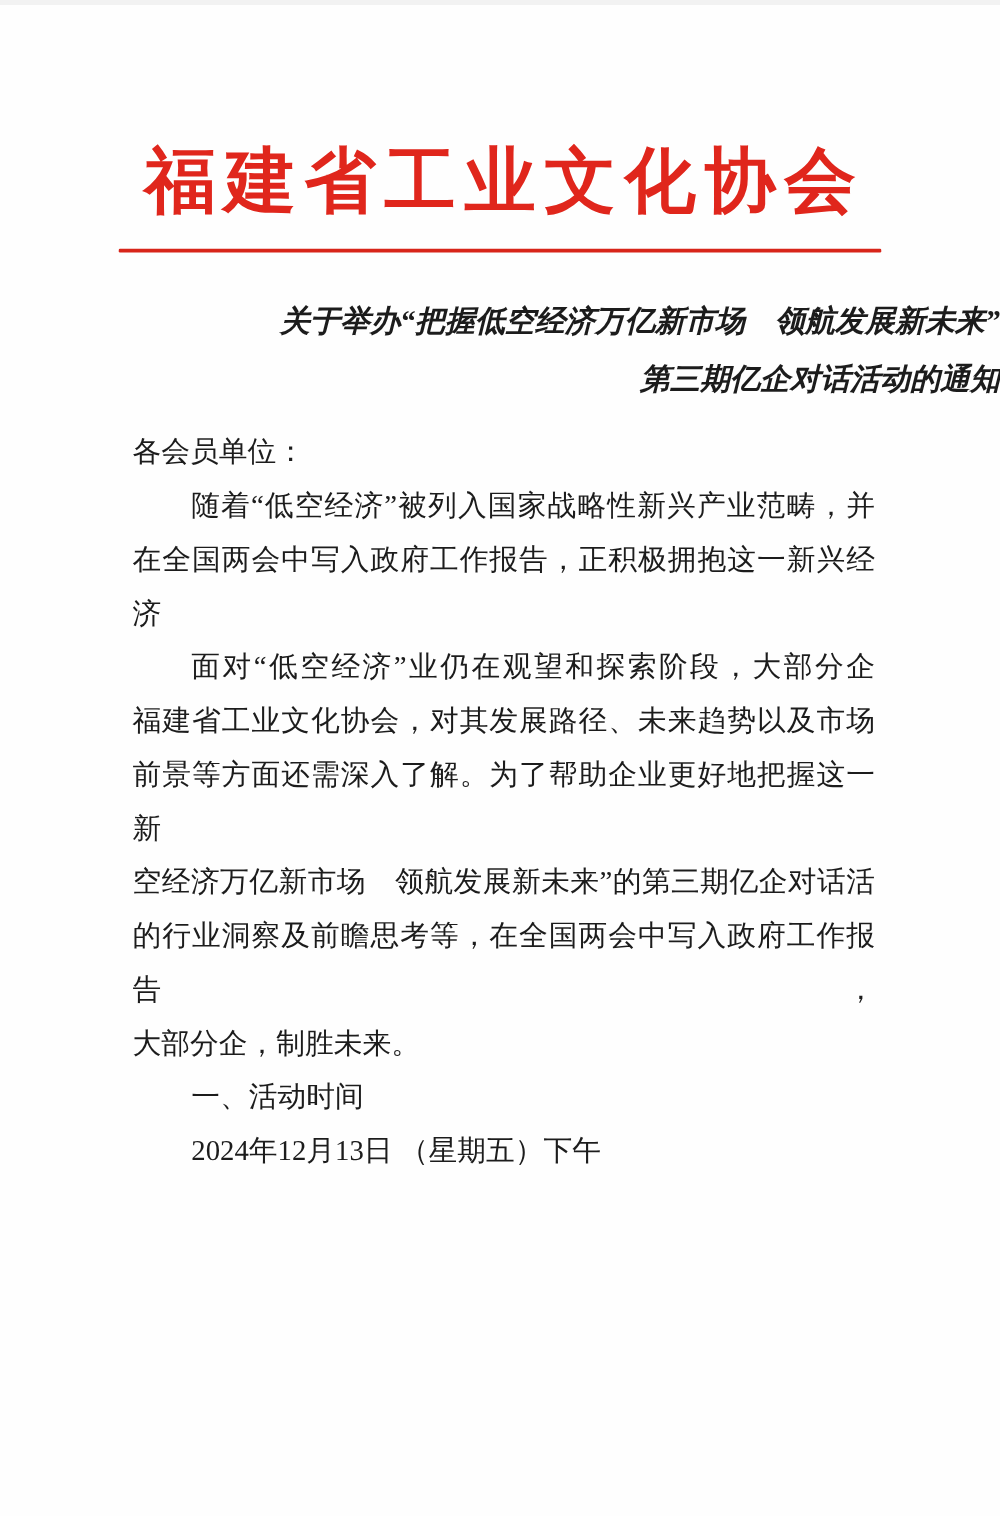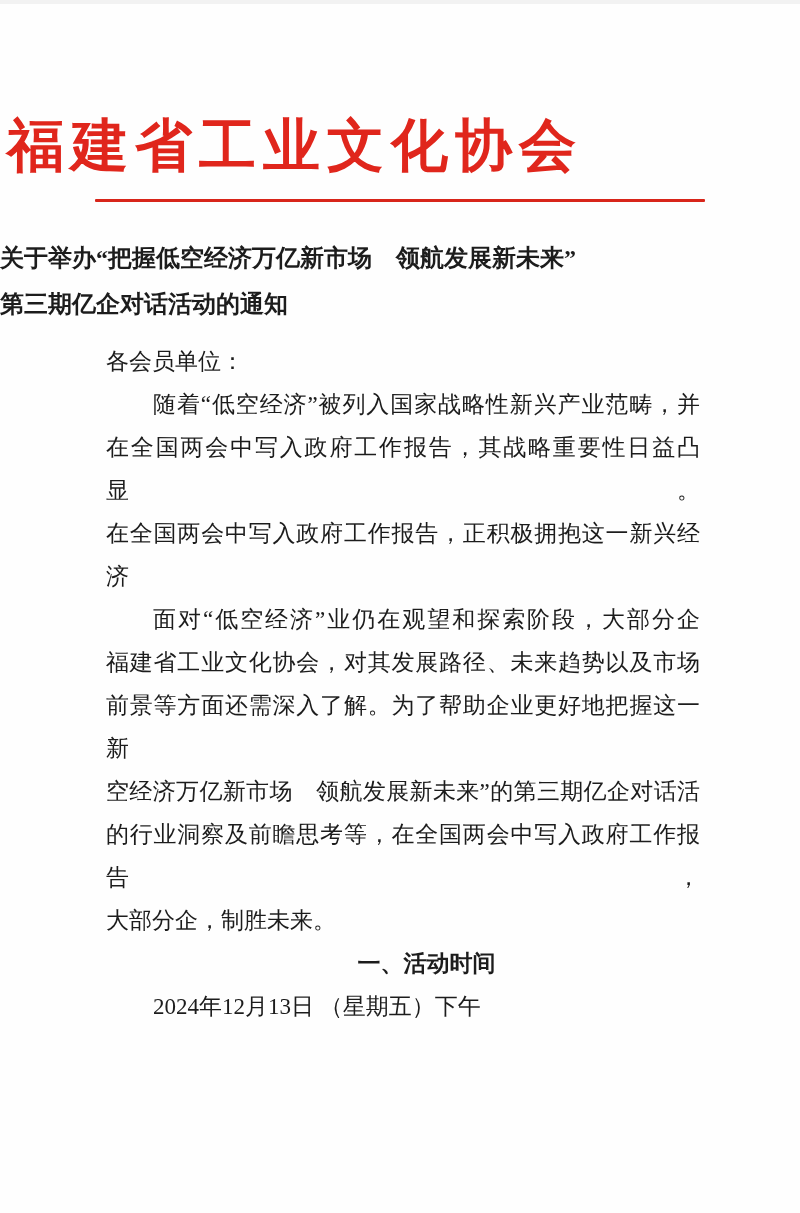--- a/index.html
+++ b/index.html
@@ -12,56 +12,57 @@
     overflow: hidden;
     font-family: "Liberation Serif", "DejaVu Serif", serif;
     color: #1c1c1c;
   }
   .top-edge {
     position: absolute; top: 0; left: 0; right: 0;
     height: 4px; background: #f2f2f2;
   }
   .org-header {
     padding-top: 104px;
-    text-align: left;
+    text-align: center;
     font-size: 57px;
     line-height: 84px;
     font-weight: bold;
     color: var(--header-red, #e0261c);
     letter-spacing: 7px;
     text-indent: 7px;
     white-space: nowrap;
   }
   .red-rule {
     width: 610px;
     height: 3px;
     margin: 11px auto 0 auto;
     background: var(--rule-red, #d8251a);
     border-radius: 1px;
   }
   .doc-title {
     margin-top: 33px;
-    text-align: left;
+    text-align: right;
     font-weight: bold;
     font-size: 24px;
     line-height: 46px;
+    font-style: italic;
   }
   .doc-title .t-line { white-space: pre-wrap; }
   .body-text {
     margin: 13px 0 0 106px;
     width: 594px;
     font-size: 23px;
     line-height: 43px;
   }
   .line {
     min-height: 43px;
     white-space: pre-wrap;
   }
   .line.indent { text-indent: 47px; }
-  .line.bold { font-weight: bold; text-align: center; }
+  .line.bold { font-weight: normal; }
   .line.fill {
     text-align: justify;
     text-align-last: justify;
     text-justify: inter-ideograph;
   }
 </style>
 </head>
 <body>
 
 <div class="page" style="--header-red: #e0261c; --rule-red: #d8251a;">
@@ -75,21 +76,20 @@
     <div class="t-line">关于举办“把握低空经济万亿新市场　领航发展新未来”</div>
     <div class="t-line">第三期亿企对话活动的通知</div>
   </div>
 
   <div class="body-text">
 
       <div class="line">各会员单位：</div>
 
       <div class="line indent fill">随着“低空经济”被列入国家战略性新兴产业范畴，并</div>
 
-      <div class="line fill">在全国两会中写入政府工作报告，其战略重要性日益凸显。</div>
 
       <div class="line fill">在全国两会中写入政府工作报告，正积极拥抱这一新兴经济</div>
 
 
       <div class="line indent fill">面对“低空经济”业仍在观望和探索阶段，大部分企</div>
 
       <div class="line fill">福建省工业文化协会，对其发展路径、未来趋势以及市场</div>
 
       <div class="line fill">前景等方面还需深入了解。为了帮助企业更好地把握这一新</div>
 

